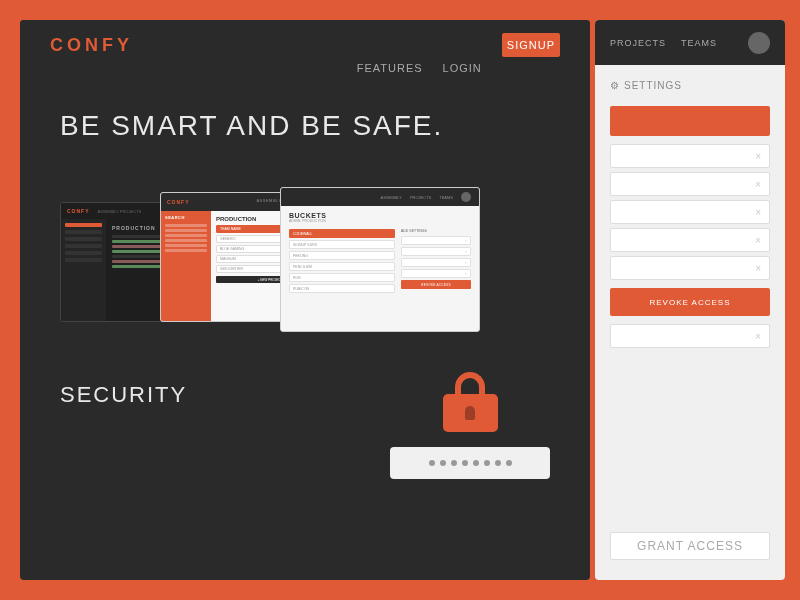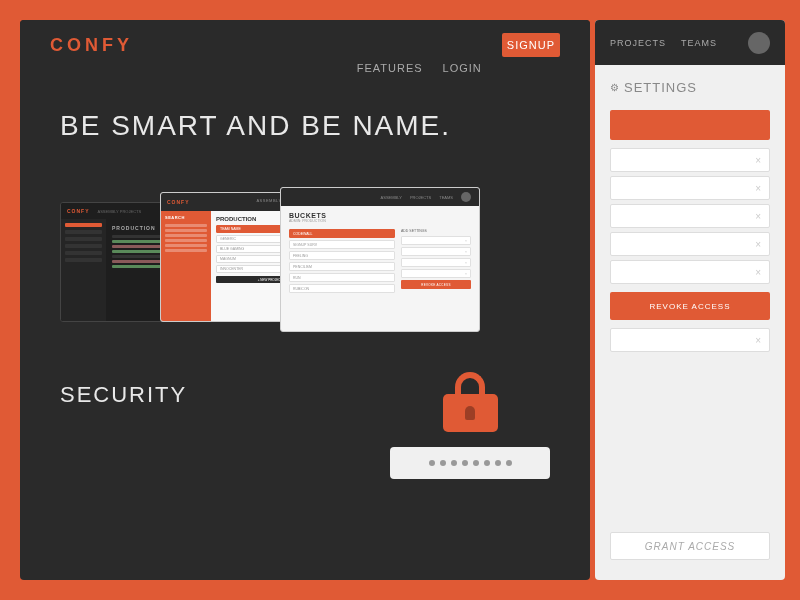--- a/index.html
+++ b/index.html
@@ -510,21 +510,21 @@
       align-items: center;
       gap: 5px;
       margin-bottom: 15px;
     }
     .rp-settings-icon {
       color: #888;
       font-size: 10px;
     }
     .rp-settings-text {
       color: #888;
-      font-size: 13px;
+      font-size: 10px;
       letter-spacing: 1px;
       text-transform: uppercase;
     }
     .rp-orange-bar {
       height: 30px;
       background: #e05a35;
       border-radius: 2px;
       margin-bottom: 8px;
     }
     .rp-input-row {
@@ -577,42 +577,41 @@
       display: flex;
       align-items: center;
       justify-content: center;
       position: absolute;
       bottom: 20px;
       left: 15px;
       right: 15px;
     }
     .rp-grant-text {
       color: #aaa;
-      font-size: 10px;
+      font-size: 12px;
       letter-spacing: 1px;
       text-transform: uppercase;
-      font-style: italic;
     }
   </style>
 </head>
 <body>
 
 <div class="main-card">
 
   <nav class="nav">
     <span class="logo">CONFY</span>
     <div class="nav-links">
       <a class="nav-link">FEATURES</a>
       <a class="nav-link">LOGIN</a>
       <button class="nav-btn-signup">SIGNUP</button>
     </div>
   </nav>
 
   <div class="hero">
-    <h1 class="hero-title">BE SMART AND BE NAME.</h1>
+    <h1 class="hero-title">BE SMART AND BE SAFE.</h1>
   </div>
 
   <div class="screenshots">
 
     <div class="screenshot-1">
       <div class="ss1-header">
         <span class="ss1-logo">CONFY</span>
         <span class="ss1-nav">ASSEMBLY   PROJECTS</span>
       </div>
       <div class="ss1-body">

